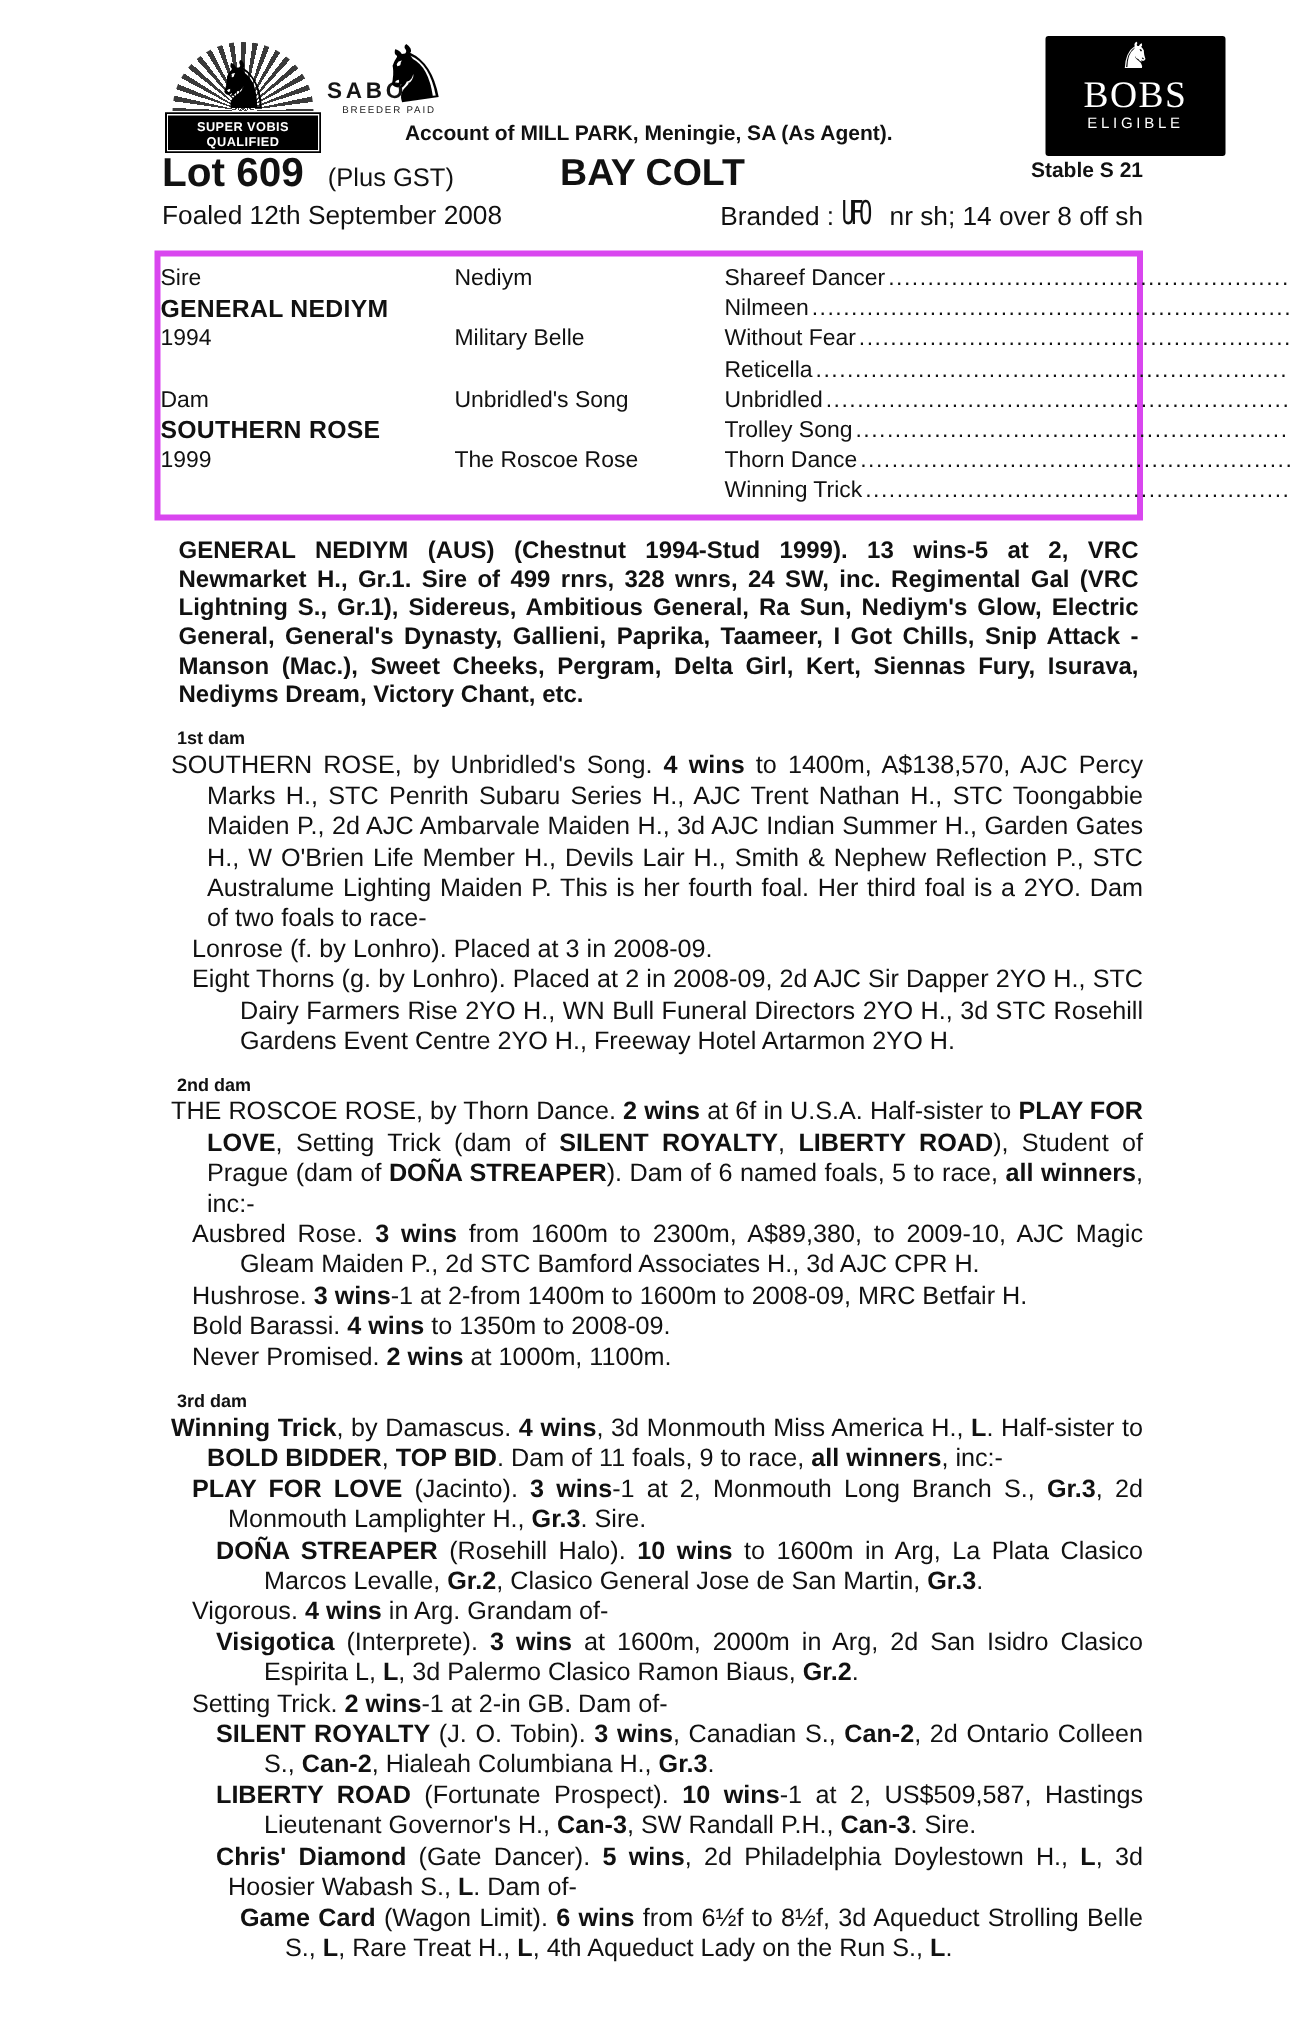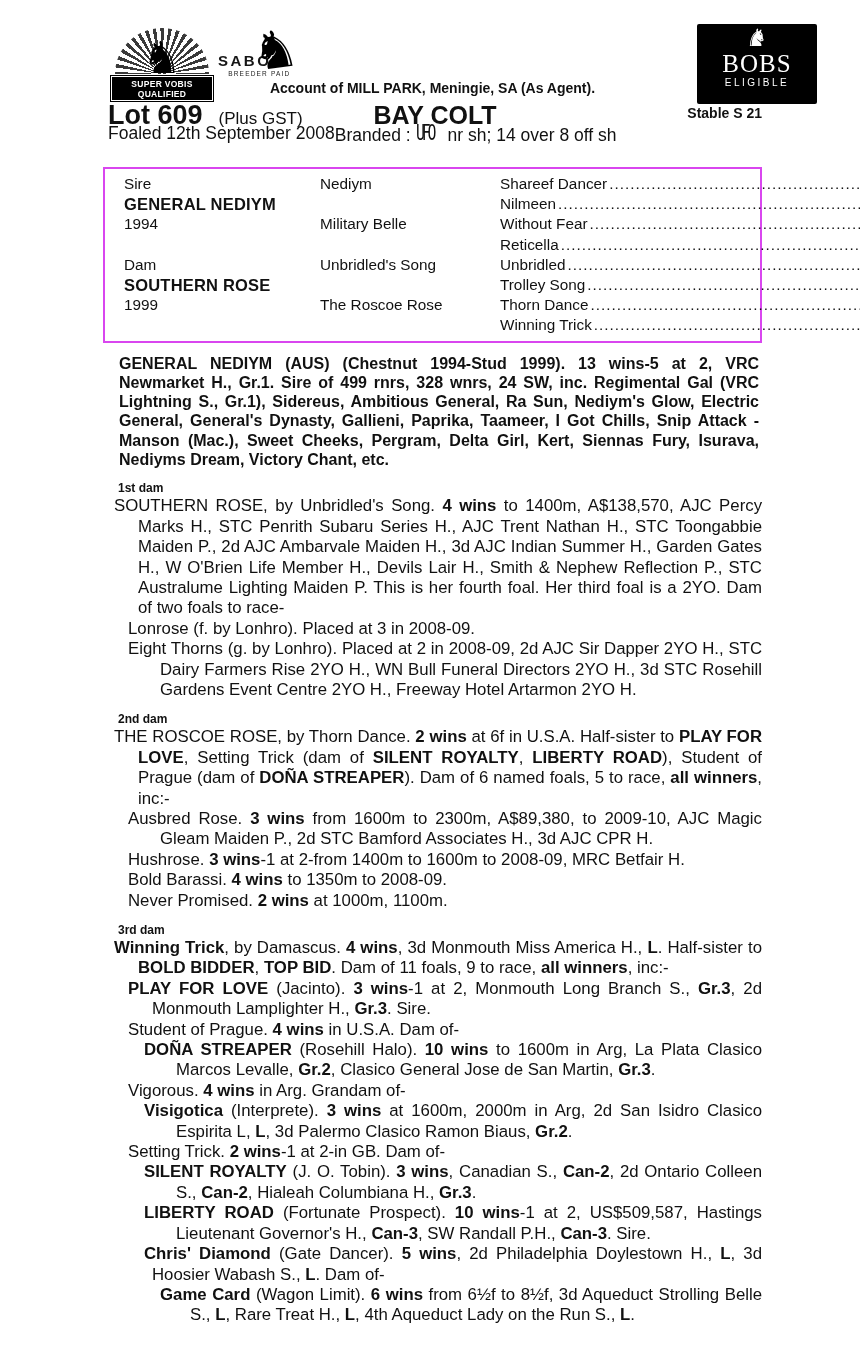--- a/index.html
+++ b/index.html
@@ -26,28 +26,28 @@
         color:#fff;text-align:center;border-radius:2px;}
   .bobs-horse{font-size:24px;line-height:26px;display:inline-block;transform:scaleX(-1);
               margin-top:1px;color:#fff;}
   .bobs-name{font-family:"Liberation Serif",serif;font-size:25px;line-height:25px;letter-spacing:1px;}
   .bobs-sub{font-size:10px;letter-spacing:2.5px;margin-top:1px;}
   .lot-row{position:absolute;left:108px;top:100px;width:654px;height:32px;}
   .lot{font-size:27px;font-weight:bold;}
   .lot-sfx{font-size:17px;margin-left:16px;}
   .sex{position:absolute;left:0;right:0;text-align:center;top:1px;font-size:25px;font-weight:bold;}
   .stable{position:absolute;right:0;top:5px;font-size:14px;font-weight:bold;}
-  .foal-row{position:absolute;left:108px;top:123px;width:654px;display:flex;
-            font-size:17.5px;}
+  .foal-row{position:absolute;left:108px;top:133px;width:654px;display:flex;
+            justify-content:space-between;font-size:17.5px;}
   .brand-glyph{display:inline-block;font-family:"DejaVu Sans Mono",monospace;font-size:19px;
                letter-spacing:-4px;transform:scale(.78,1.15);transform-origin:left bottom;
                margin:0 2px 0 5px;width:30px;}
   
   .main{position:absolute;left:103px;top:167px;width:659px;}
-  .ped{border:2px solid #d946ef;padding:5px 19px;display:grid;
+  .ped{border:4px solid #d946ef;padding:5px 0;display:grid;
        grid-template-columns:196px 180px 1fr;grid-auto-rows:20.2px;
        font-size:15.3px;line-height:20.2px;}
   .ped .bigname{font-size:16.5px;font-weight:bold;letter-spacing:.2px;}
   .r1{grid-row:1}.r2{grid-row:2}.r3{grid-row:3}.r5{grid-row:5}.r6{grid-row:6}.r7{grid-row:7}
   .c1{grid-column:1}.c2{grid-column:2}
   .gp-row{grid-column:3;display:flex;align-items:baseline;white-space:nowrap;}
   .leader{flex:1;overflow:hidden;min-width:6px;margin:0 2px;}
   .leader::after{content:"........................................................................";letter-spacing:1px;}
   .sire-para{margin:11px 0 0 16px;width:640px;font-weight:bold;font-size:16px;
              line-height:19.3px;text-align:justify;}
@@ -162,21 +162,20 @@
           <p class="entry i0"><span>THE ROSCOE ROSE, by Thorn Dance. </span><b>2 wins</b><span> at 6f in U.S.A. Half-sister to </span><b>PLAY FOR LOVE</b><span>, Setting Trick (dam of </span><b>SILENT ROYALTY</b><span>, </span><b>LIBERTY ROAD</b><span>), Student of Prague (dam of </span><b>DOÑA STREAPER</b><span>). Dam of 6 named foals, 5 to race, </span><b>all winners</b><span>, inc:-</span></p>
           <p class="entry i1"><span>Ausbred Rose. </span><b>3 wins</b><span> from 1600m to 2300m, A$89,380, to 2009-10, AJC Magic Gleam Maiden P., 2d STC Bamford Associates H., 3d AJC CPR H.</span></p>
           <p class="entry i1"><span>Hushrose. </span><b>3 wins</b><span>-1 at 2-from 1400m to 1600m to 2008-09, MRC Betfair H.</span></p>
           <p class="entry i1"><span>Bold Barassi. </span><b>4 wins</b><span> to 1350m to 2008-09.</span></p>
           <p class="entry i1"><span>Never Promised. </span><b>2 wins</b><span> at 1000m, 1100m.</span></p>
         </div>
         <div class="sec">
           <h3 class="sec-h">3rd dam</h3>
           <p class="entry i0"><b>Winning Trick</b><span>, by Damascus. </span><b>4 wins</b><span>, 3d Monmouth Miss America H., </span><b>L</b><span>. Half-sister to </span><b>BOLD BIDDER</b><span>, </span><b>TOP BID</b><span>. Dam of 11 foals, 9 to race, </span><b>all winners</b><span>, inc:-</span></p>
           <p class="entry i1s"><b>PLAY FOR LOVE</b><span> (Jacinto). </span><b>3 wins</b><span>-1 at 2, Monmouth Long Branch S., </span><b>Gr.3</b><span>, 2d Monmouth Lamplighter H., </span><b>Gr.3</b><span>. Sire.</span></p>
-          <p class="entry i1"><span>Student of Prague. </span><b>4 wins</b><span> in U.S.A. Dam of-</span></p>
           <p class="entry i2"><b>DOÑA STREAPER</b><span> (Rosehill Halo). </span><b>10 wins</b><span> to 1600m in Arg, La Plata Clasico Marcos Levalle, </span><b>Gr.2</b><span>, Clasico General Jose de San Martin, </span><b>Gr.3</b><span>.</span></p>
           <p class="entry i1"><span>Vigorous. </span><b>4 wins</b><span> in Arg. Grandam of-</span></p>
           <p class="entry i2"><b>Visigotica</b><span> (Interprete). </span><b>3 wins</b><span> at 1600m, 2000m in Arg, 2d San Isidro Clasico Espirita L, </span><b>L</b><span>, 3d Palermo Clasico Ramon Biaus, </span><b>Gr.2</b><span>.</span></p>
           <p class="entry i1"><span>Setting Trick. </span><b>2 wins</b><span>-1 at 2-in GB. Dam of-</span></p>
           <p class="entry i2"><b>SILENT ROYALTY</b><span> (J. O. Tobin). </span><b>3 wins</b><span>, Canadian S., </span><b>Can-2</b><span>, 2d Ontario Colleen S., </span><b>Can-2</b><span>, Hialeah Columbiana H., </span><b>Gr.3</b><span>.</span></p>
           <p class="entry i2"><b>LIBERTY ROAD</b><span> (Fortunate Prospect). </span><b>10 wins</b><span>-1 at 2, US$509,587, Hastings Lieutenant Governor's H., </span><b>Can-3</b><span>, SW Randall P.H., </span><b>Can-3</b><span>. Sire.</span></p>
           <p class="entry i2s"><b>Chris' Diamond</b><span> (Gate Dancer). </span><b>5 wins</b><span>, 2d Philadelphia Doylestown H., </span><b>L</b><span>, 3d Hoosier Wabash S., </span><b>L</b><span>. Dam of-</span></p>
           <p class="entry i3"><b>Game Card</b><span> (Wagon Limit). </span><b>6 wins</b><span> from 6½f to 8½f, 3d Aqueduct Strolling Belle S., </span><b>L</b><span>, Rare Treat H., </span><b>L</b><span>, 4th Aqueduct Lady on the Run S., </span><b>L</b><span>.</span></p>
         </div>
       </div>

